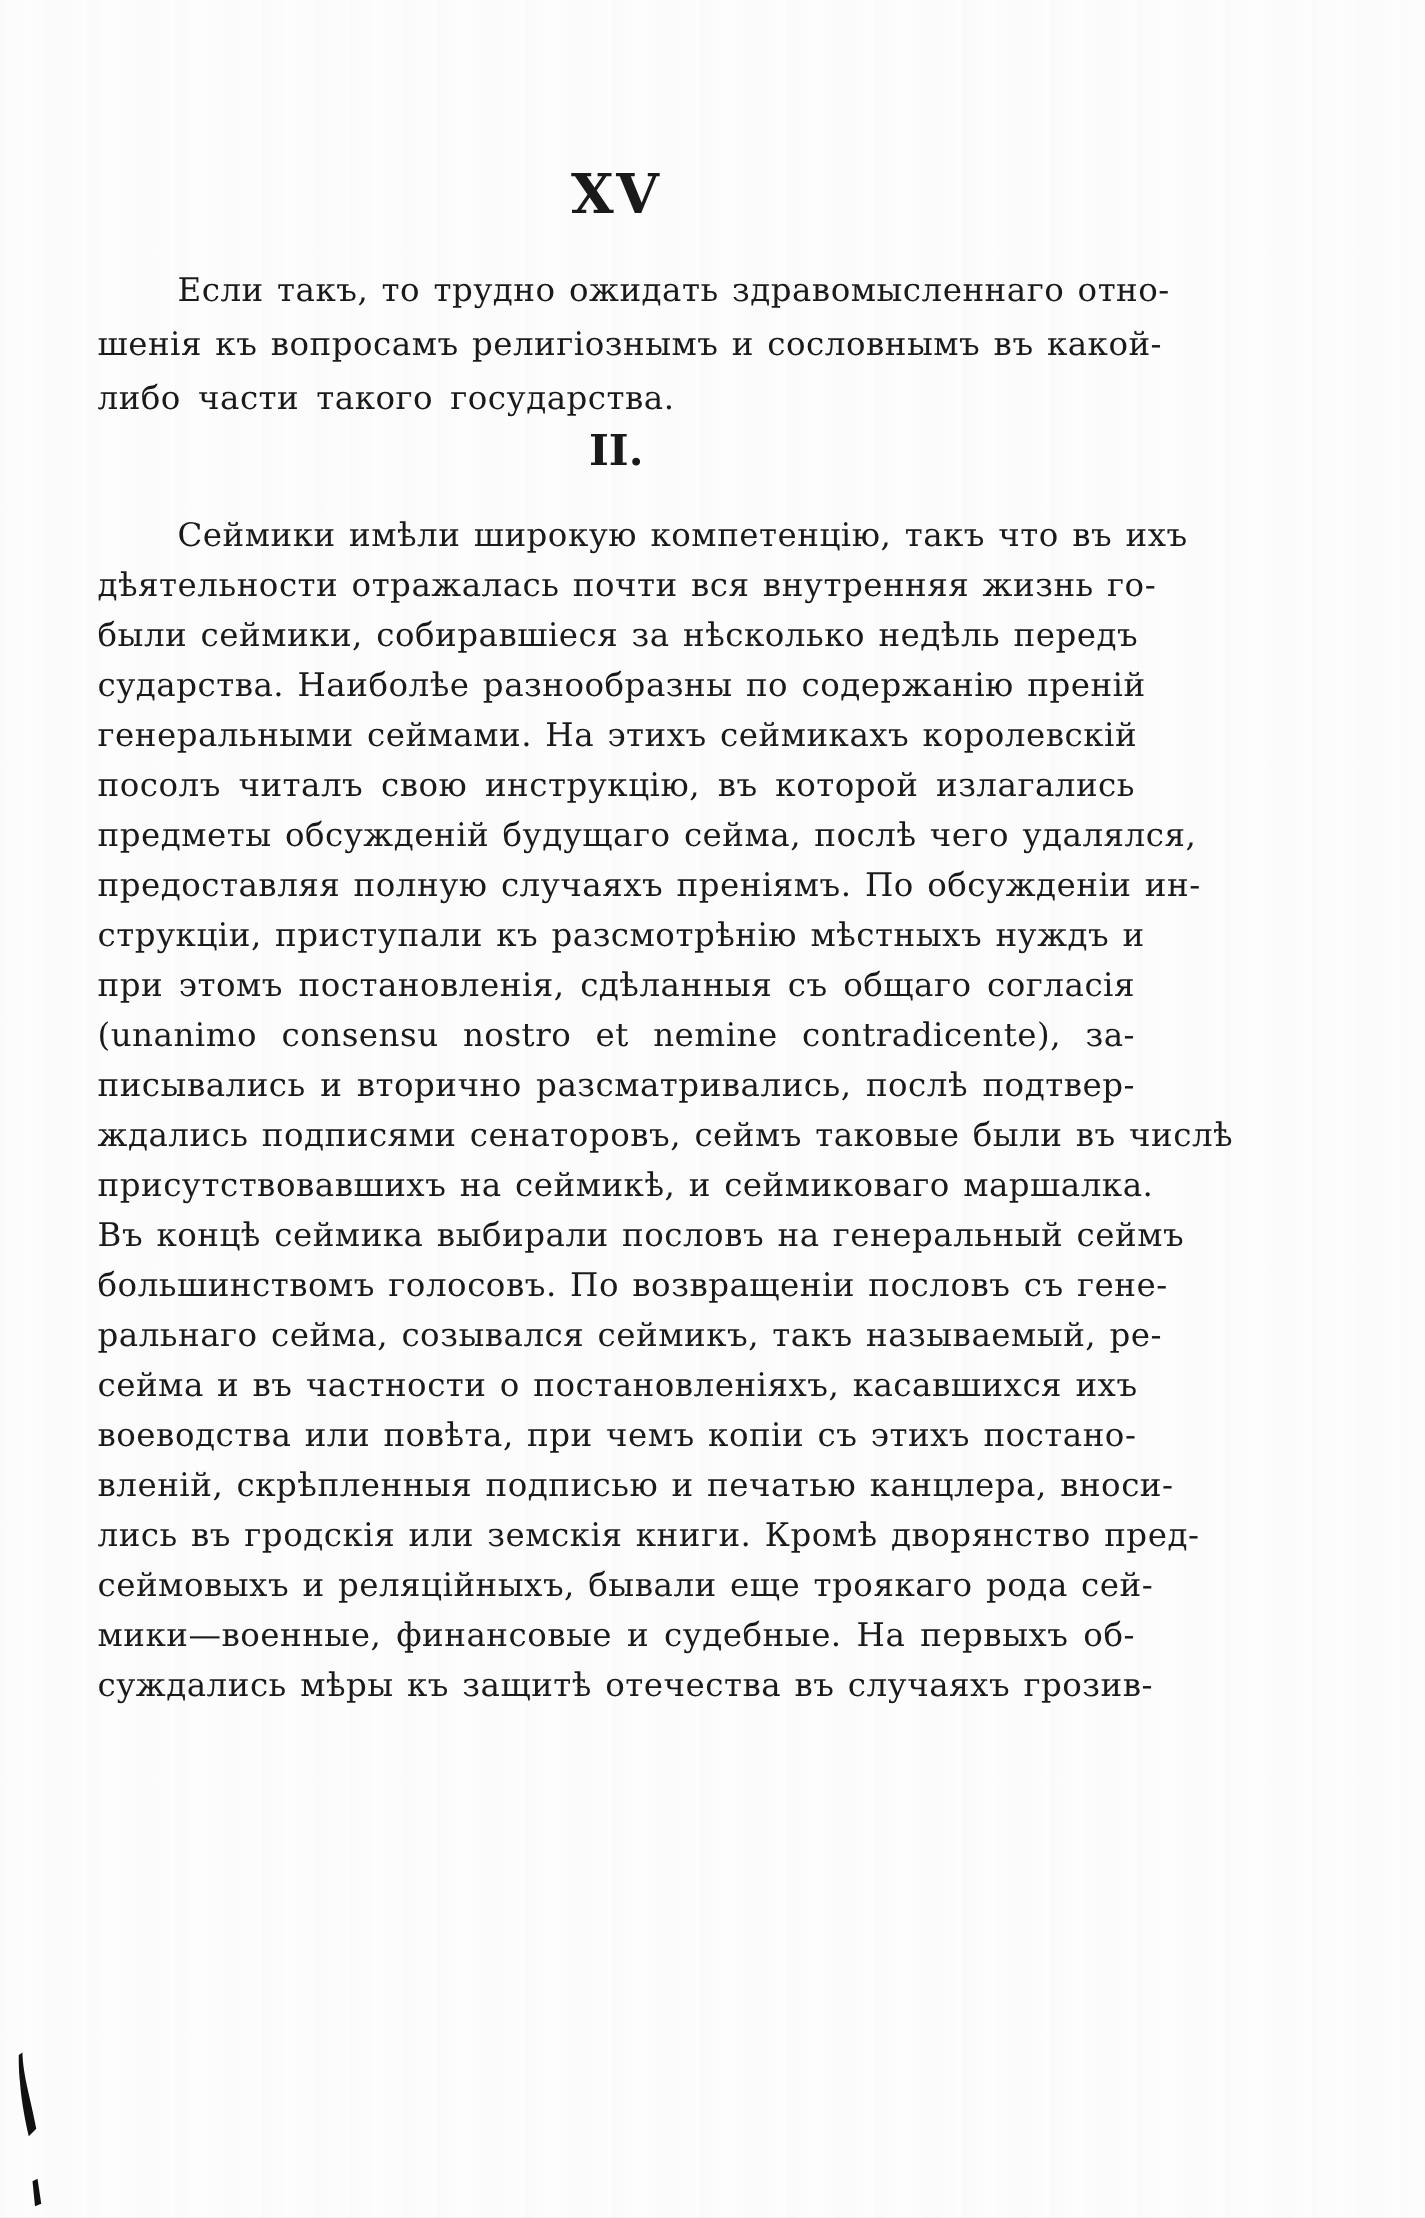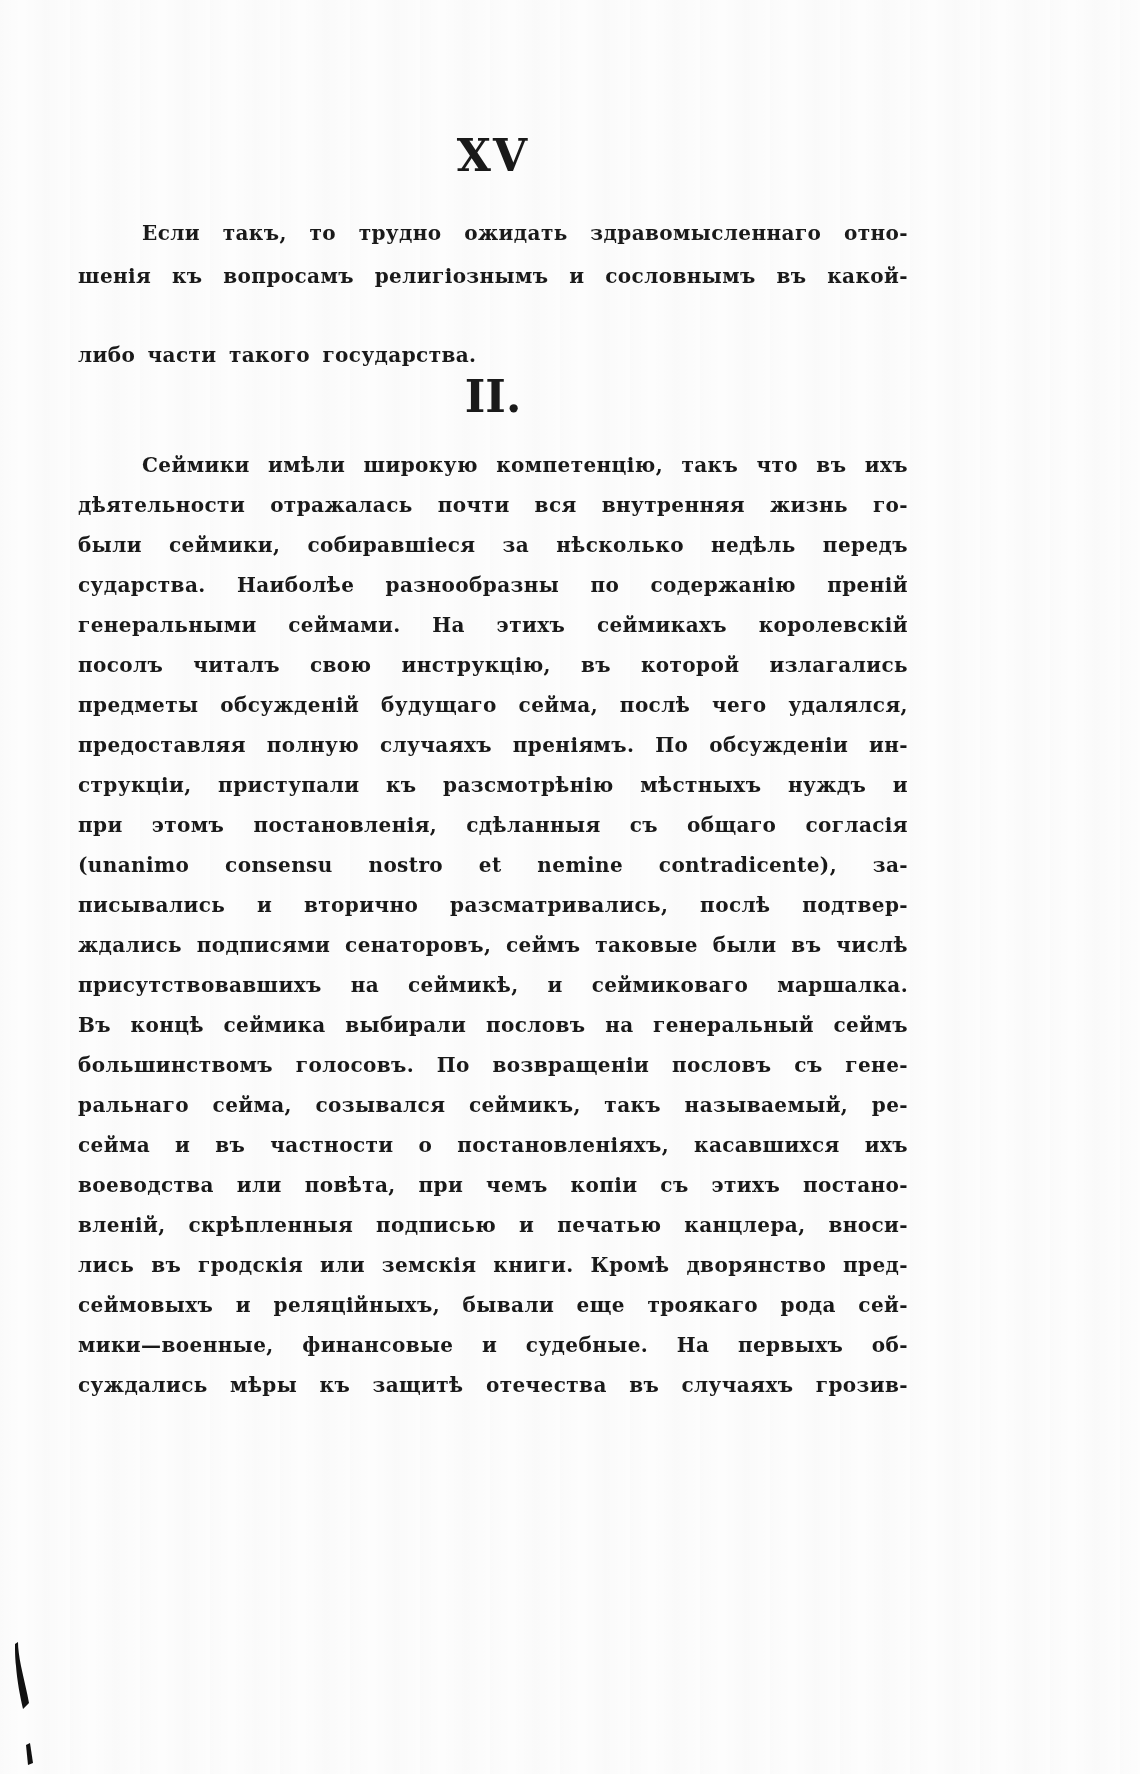--- a/index.html
+++ b/index.html
@@ -24,34 +24,34 @@
   }
   .page-num {
     font-size: 44px;
     font-weight: 700;
     line-height: 52px;
     height: 52px;
     text-align: center;
     letter-spacing: 2px;
     margin-bottom: 30px;
   }
-  .para { font-size: 20px; font-weight: 700; letter-spacing: 0.4px; }
+  .para { font-size: 26px; font-weight: 400; letter-spacing: 0.4px; }
   .para.pitch43 .line { line-height: 43px; height: 43px; }
   .para.pitch40 .line { line-height: 40px; height: 40px; }
   .line {
     text-align: justify;
     text-align-last: justify;
     word-spacing: 2px;
     white-space: nowrap;
     overflow: visible;
   }
-  .line.last { text-align-last: left; word-spacing: 5px; margin-top: 36px; }
+  .line.last { text-align-last: left; word-spacing: 5px; }
   .line.indent { text-indent: 64px; }
   .heading {
-    font-size: 44px;
+    font-size: 34px;
     font-weight: 700;
     line-height: 40px;
     height: 40px;
     text-align: center;
     margin-bottom: 28px;
   }
   .ink-marks {
     position: absolute;
     left: 0;
     top: 1630px;

